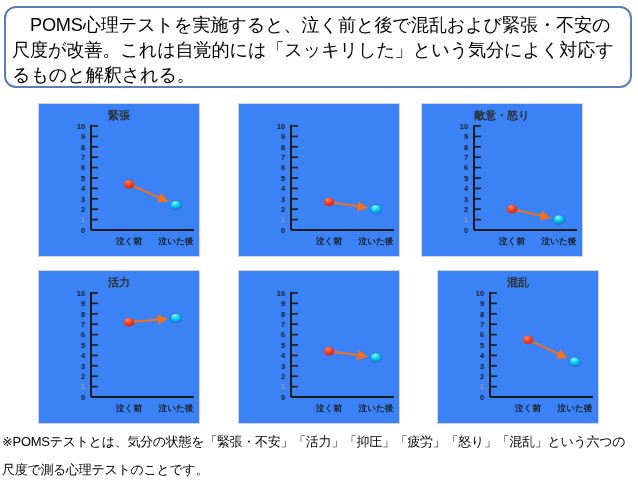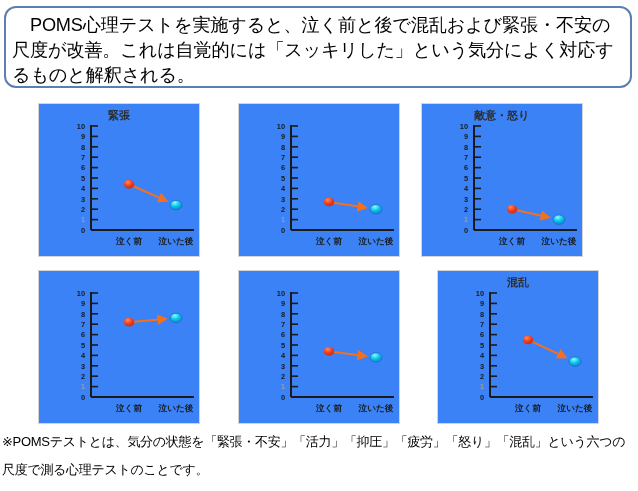--- a/index.html
+++ b/index.html
@@ -259,20 +259,21 @@
         <text x="46" y="24.8" text-anchor="end" class="ytick-label">10</text>
         <line x1="94.88191092258678" y1="106.28025262967878" x2="126.25979597030909" y2="113.22344421470669" stroke="#f4701f" stroke-width="2" marker-end="url(#ah2)"></line>
         <ellipse cx="90" cy="105.2" rx="5.2" ry="4.4" fill="url(#gr2)"></ellipse>
         <ellipse cx="137" cy="115.6" rx="6" ry="4.8" fill="url(#gb2)" stroke="#1f6fd0" stroke-width="0.9"></ellipse>
         <text x="90" y="140" text-anchor="middle" class="xtick-label">泣く前</text>
         <text x="137" y="140" text-anchor="middle" class="xtick-label">泣いた後</text>
       </svg>
   </div>
 
   <div class="chart-panel c3">
+    <div class="chart-title">活力</div>
     <svg class="plot-svg">
         <defs>
           <marker id="ah3" markerWidth="5.2" markerHeight="5.2" refX="3.8" refY="2.6" orient="auto">
             <path d="M0,0 L5.2,2.6 L0,5.2 z" fill="#f4701f"></path>
           </marker>
           <radialGradient id="gr3" cx="38%" cy="28%" r="78%">
             <stop offset="0%" stop-color="#ff8a5c"></stop>
             <stop offset="55%" stop-color="#ee3b1e"></stop>
             <stop offset="100%" stop-color="#c62a10"></stop>
           </radialGradient>

